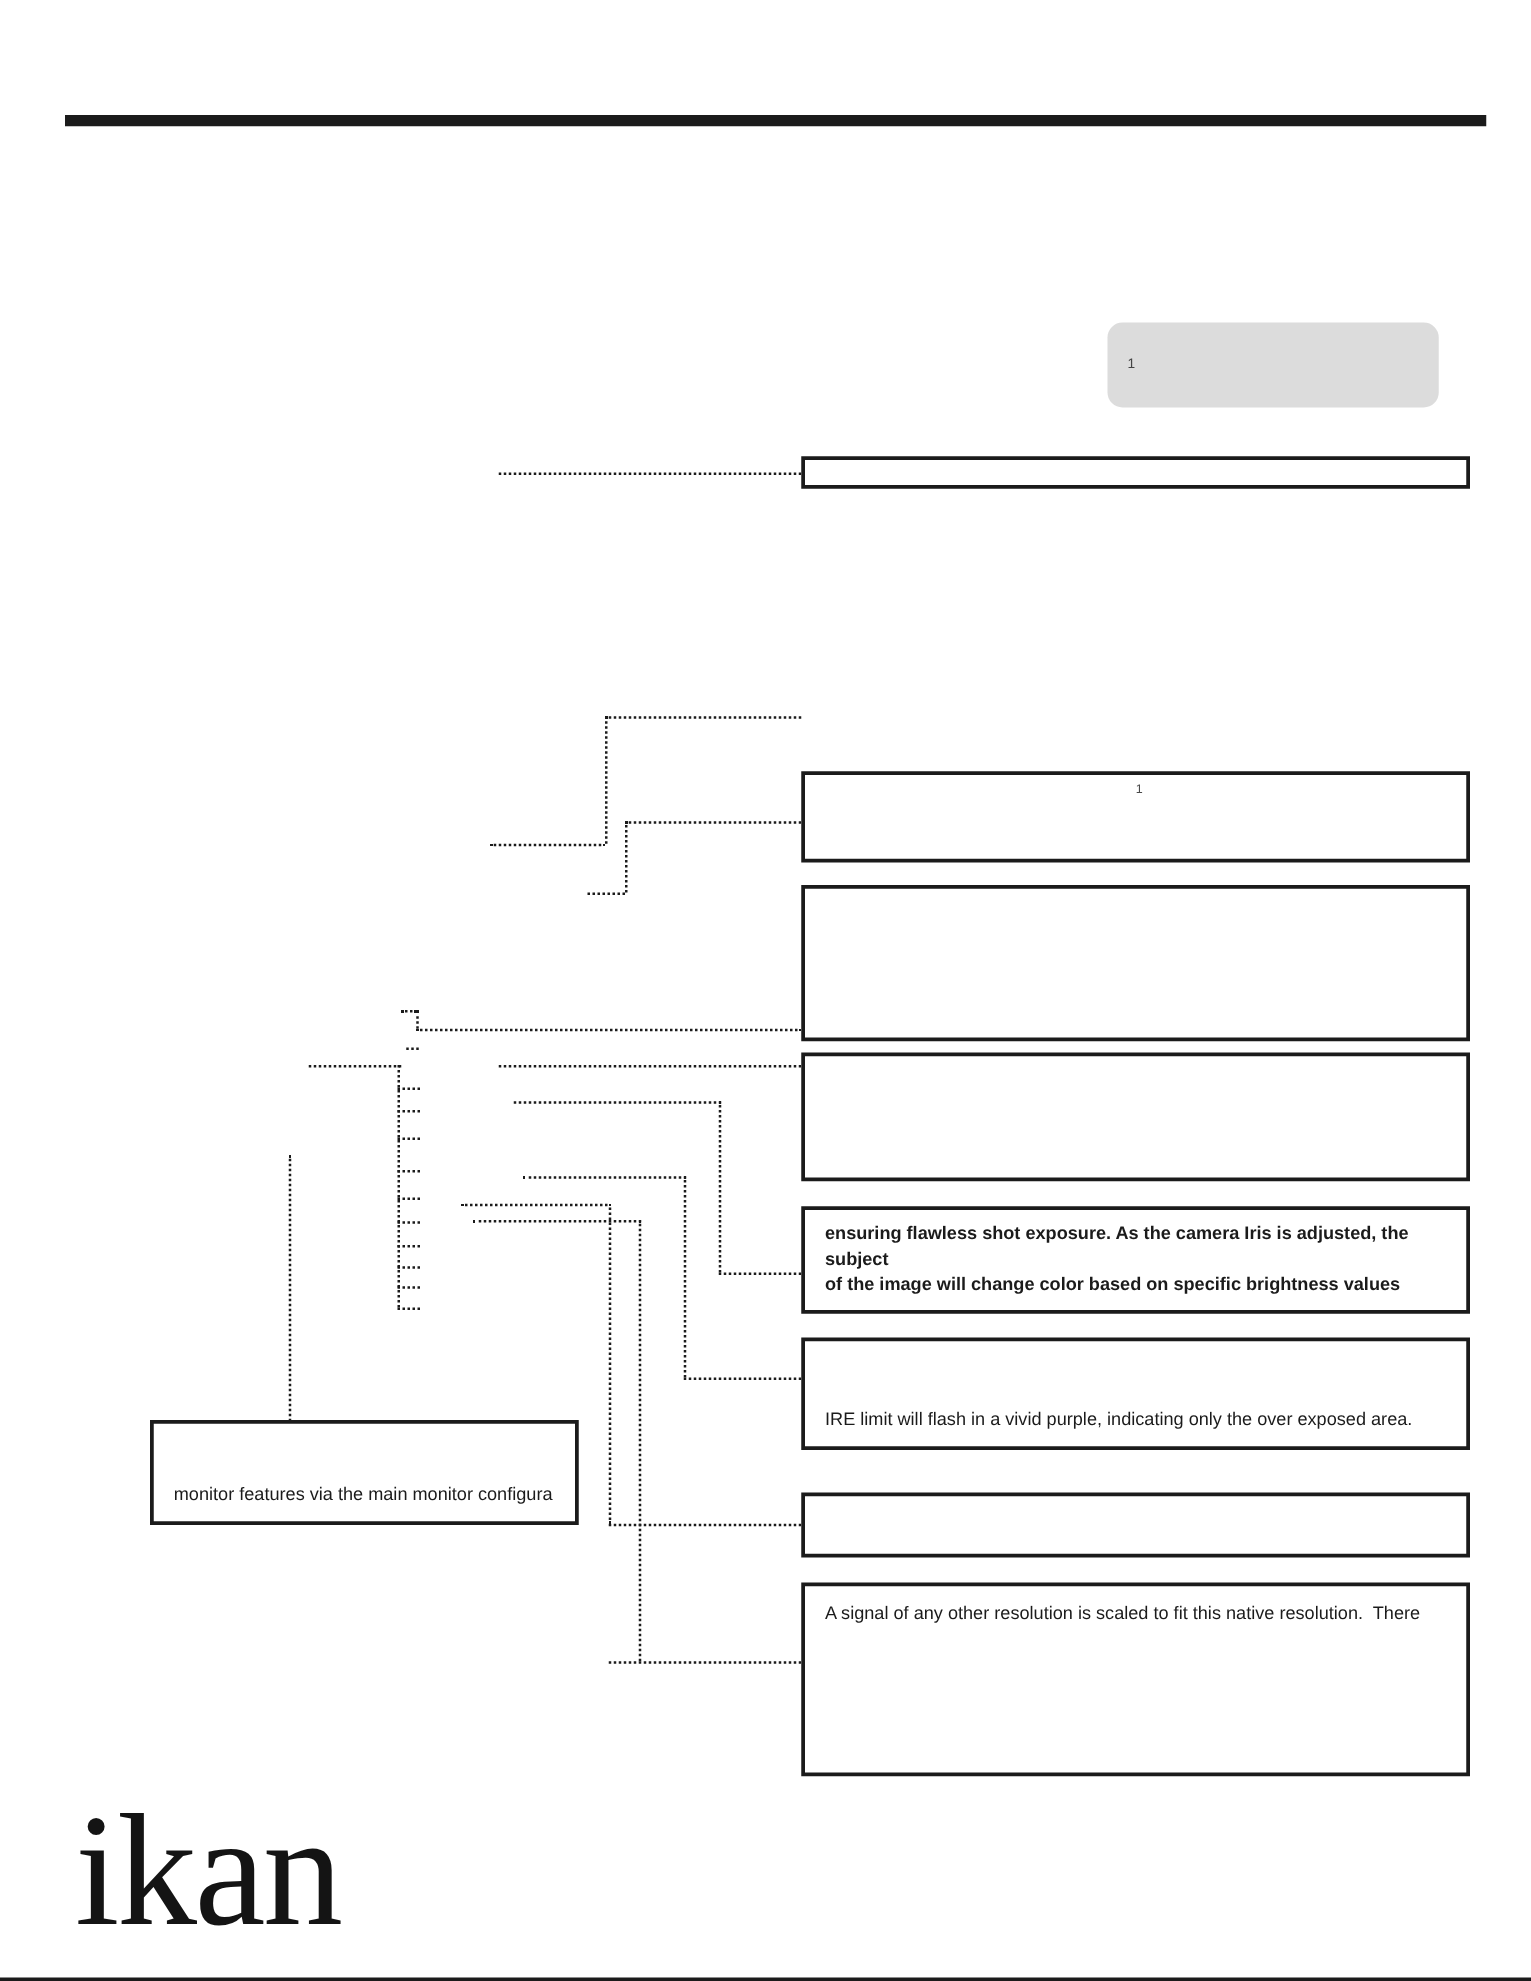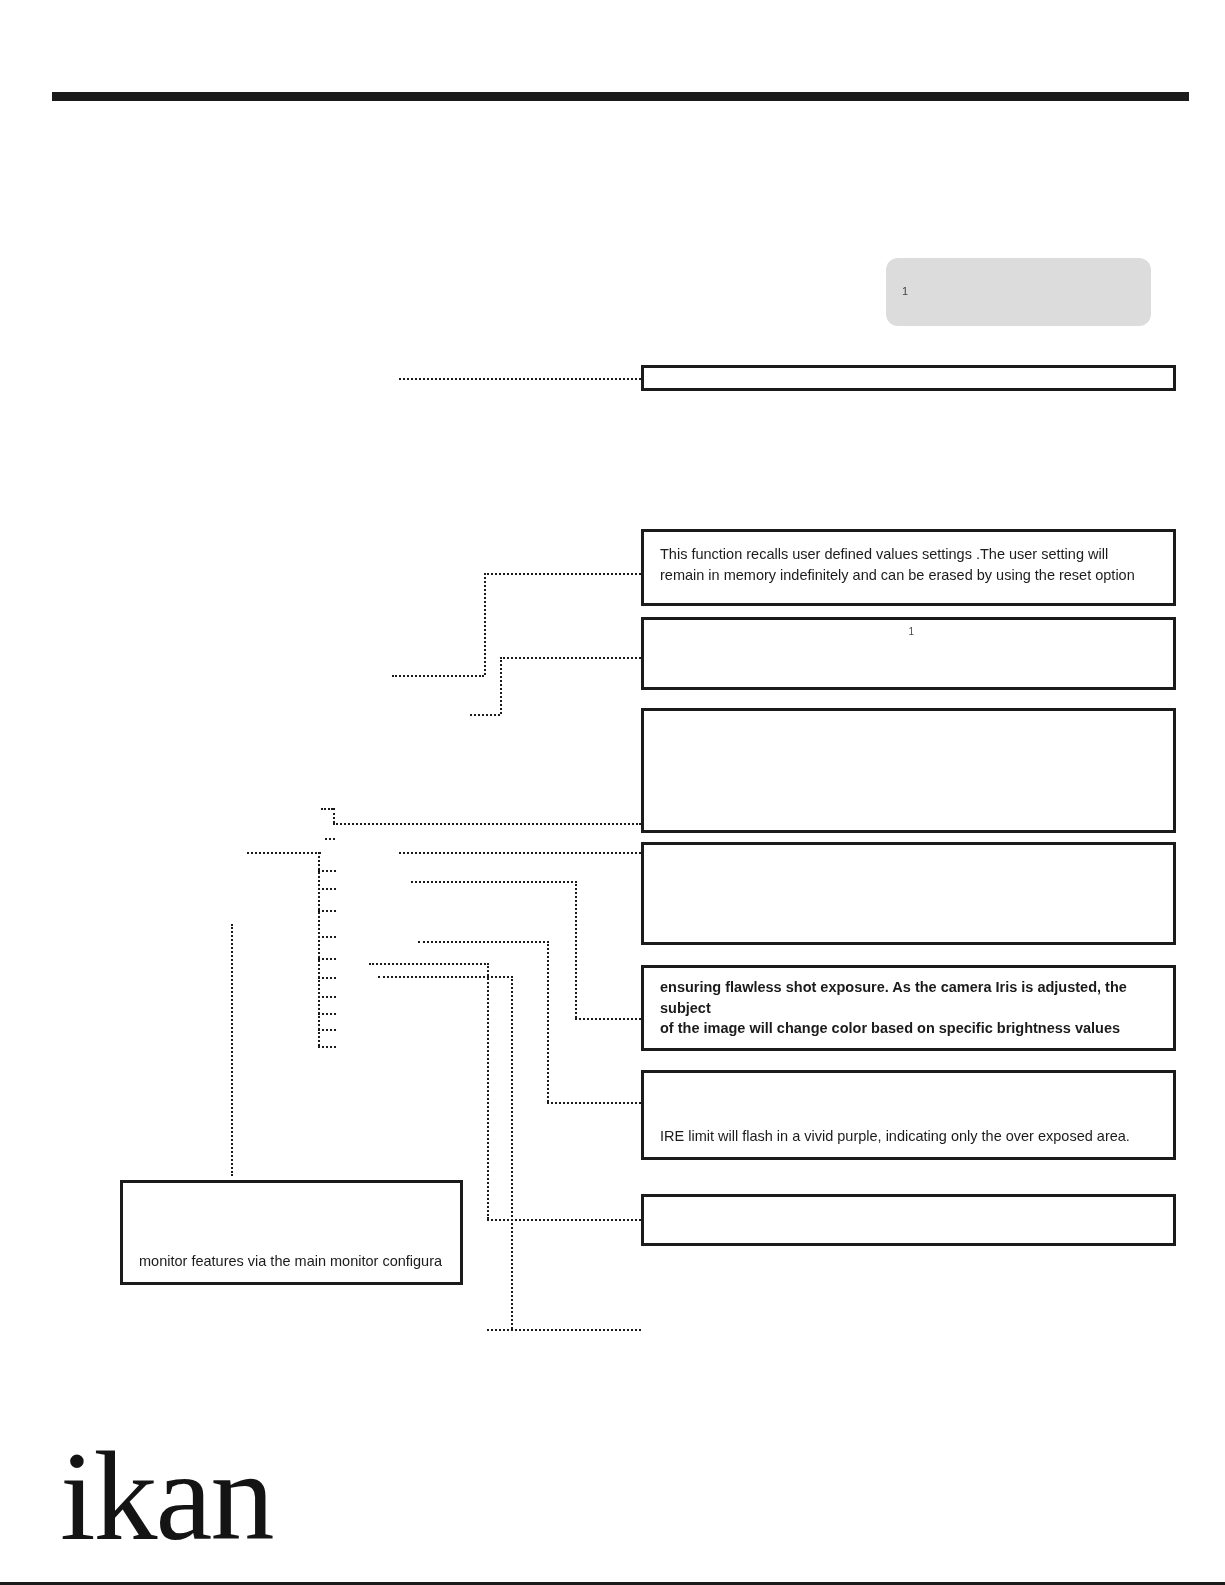--- a/index.html
+++ b/index.html
@@ -173,24 +173,20 @@
   <div class="hline" style="left:378px; top:976px; width:135px;"></div>
   <div class="vline" style="left:511px; top:976px; height:353px;"></div>
   <div class="hline" style="left:487px; top:1329px; width:154px;"></div>
 
   <div class="vline" style="left:231px; top:924px; height:252px;"></div>
 
   <div class="callout" style="left:641px; top:365px; width:535px; height:26px;">
     <div class="ctext mid"></div>
   </div>
 
-  <div class="callout" style="left:641px; top:529px; width:535px; height:77px;">
-    <div class="ctext top">This function recalls user defined values settings .The user setting will
-remain in memory indefinitely and can be erased by using the reset option</div>
-  </div>
 
   <div class="callout" style="left:641px; top:617px; width:535px; height:73px;">
     <div class="ctext tinynum">1</div>
   </div>
 
   <div class="callout" style="left:641px; top:708px; width:535px; height:125px;">
     <div class="ctext mid"></div>
   </div>
 
   <div class="callout" style="left:641px; top:842px; width:535px; height:103px;">
@@ -203,22 +199,25 @@
   </div>
 
   <div class="callout" style="left:641px; top:1070px; width:535px; height:90px;">
     <div class="ctext lower">IRE limit will flash in a vivid purple, indicating only the over exposed area.</div>
   </div>
 
   <div class="callout" style="left:641px; top:1194px; width:535px; height:52px;">
     <div class="ctext mid"></div>
   </div>
 
-
-  <div class="callout" style="left:120px; top:1180px; width:343px; height:105px;">
+  <div class="callout" style="left:641px; top:1266px; width:535px; height:155px;">
+    <div class="ctext top">A signal of any other resolution is scaled to fit this native resolution.  There</div>
+  </div>
+
+  <div class="callout" style="left:120px; top:1136px; width:343px; height:84px;">
     <div class="ctext lower">monitor features via the main monitor configura</div>
   </div>
 
   <div class="logo">ikan</div>
   <a class="logo-link" href="#"></a>
   <div class="footer-rule"></div>
 
 </div>
 
 </body></html>

